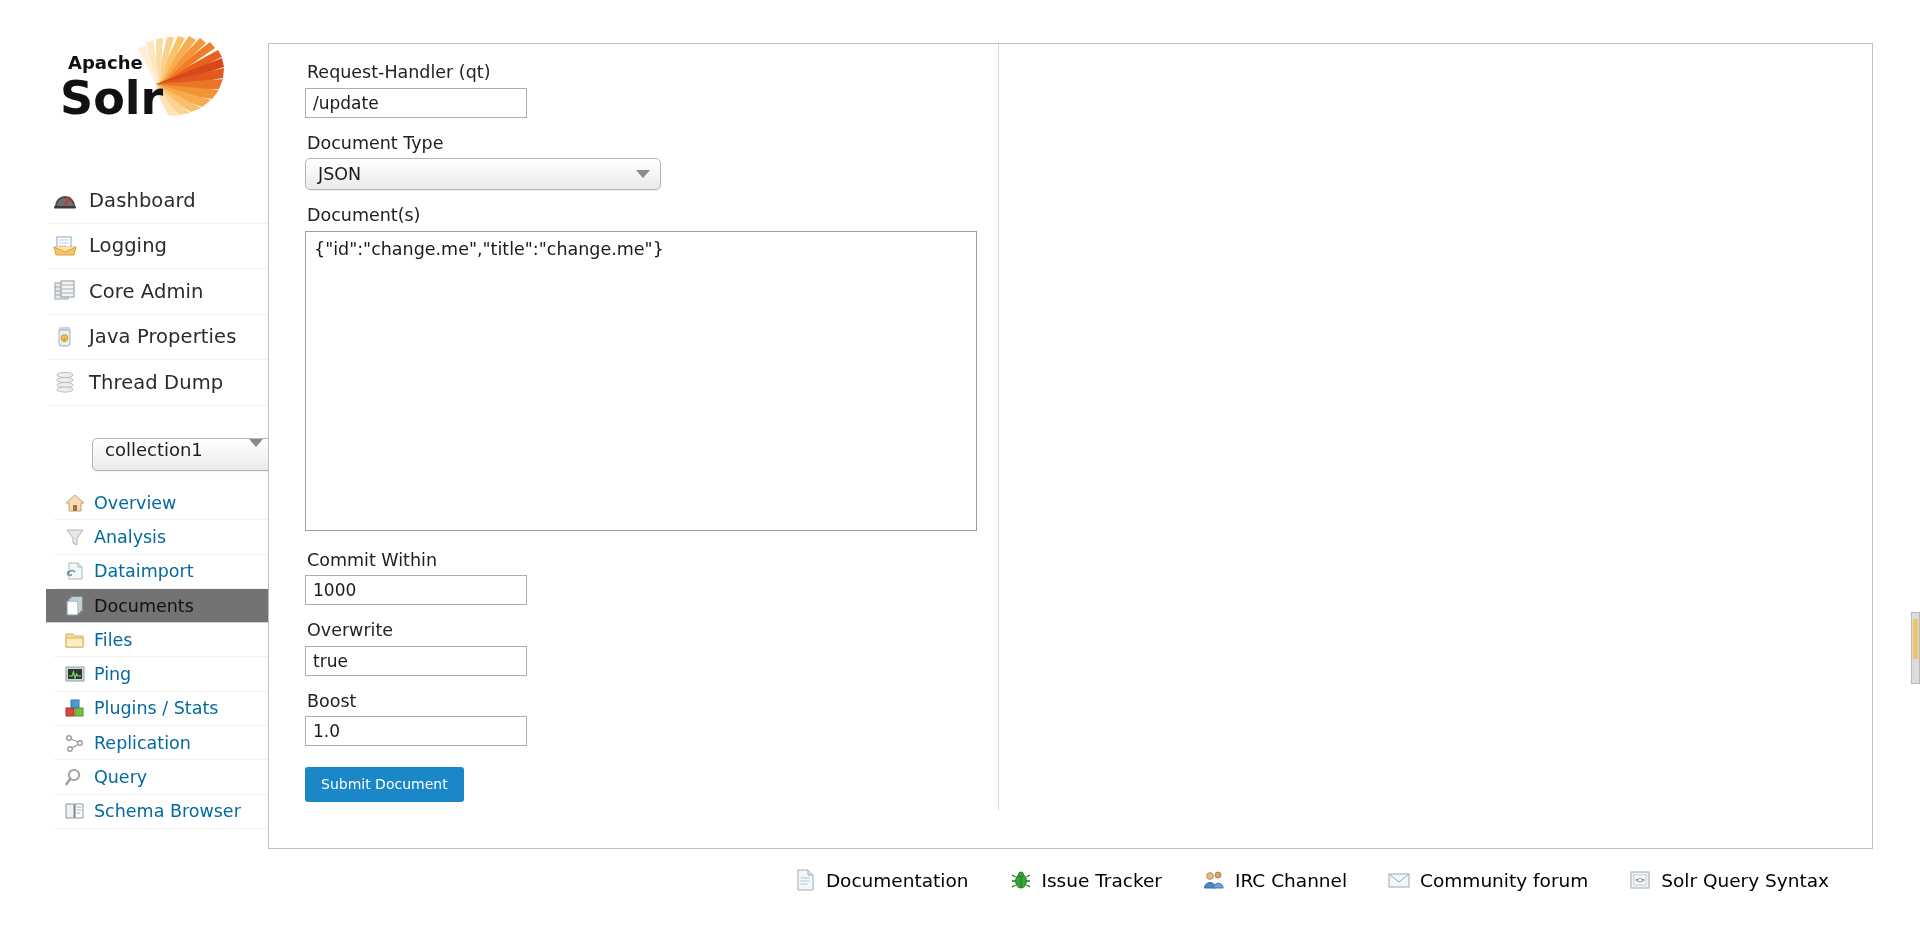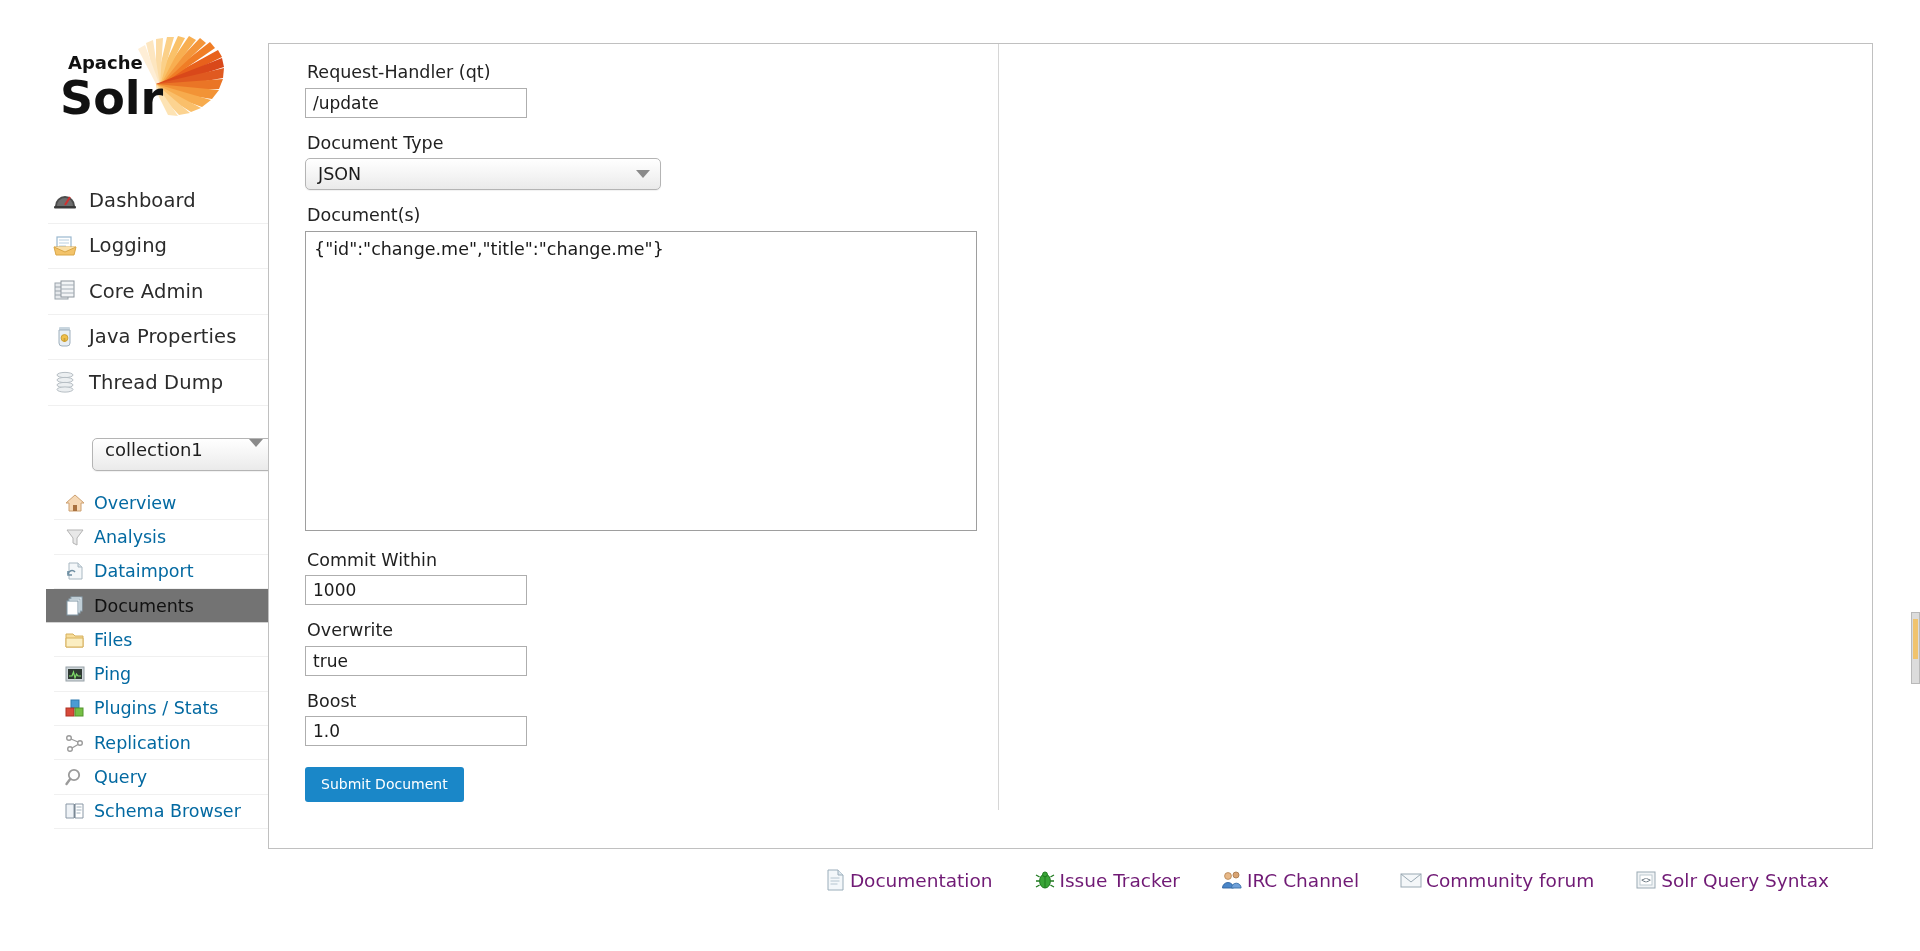--- a/index.html
+++ b/index.html
@@ -146,22 +146,22 @@
   }
 
   
   #footer {
     position: absolute; left: 268px; top: 855px;
     width: 1605px; height: 50px;
     display: flex; align-items: center; justify-content: flex-end;
     padding-right: 44px; gap: 40px;
   }
   .foot-link {
-    display: flex; align-items: center; gap: 3px;
-    font-size: 18.5px; color: #701a75;
+    display: flex; align-items: center; gap: 9px;
+    font-size: 18.5px; color: #000000;
     text-decoration: none;
   }
   .foot-link .ico { width: 24px; height: 22px; position: relative; flex:0 0 24px;}
 
   
   #edge-scroll {
     position: absolute; right: 0; top: 612px;
     width: 9px; height: 72px;
     background: #dcdcdc;
     border: 1px solid #b9b9b9;

